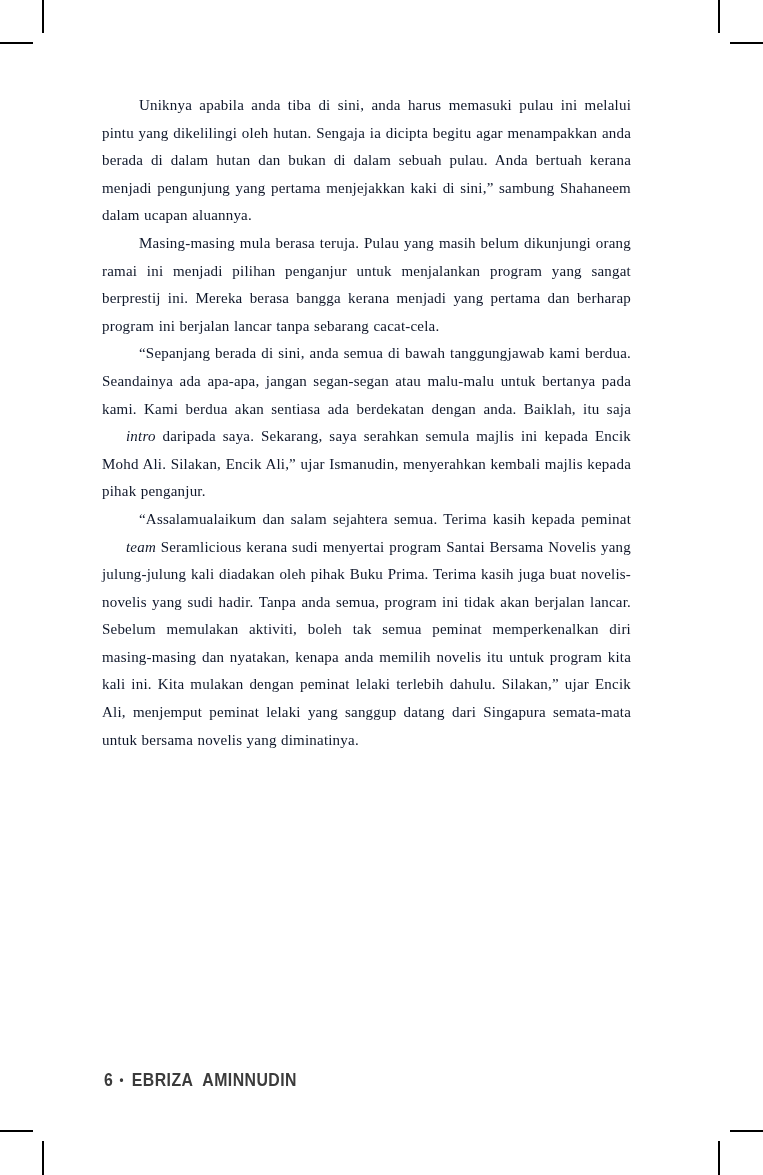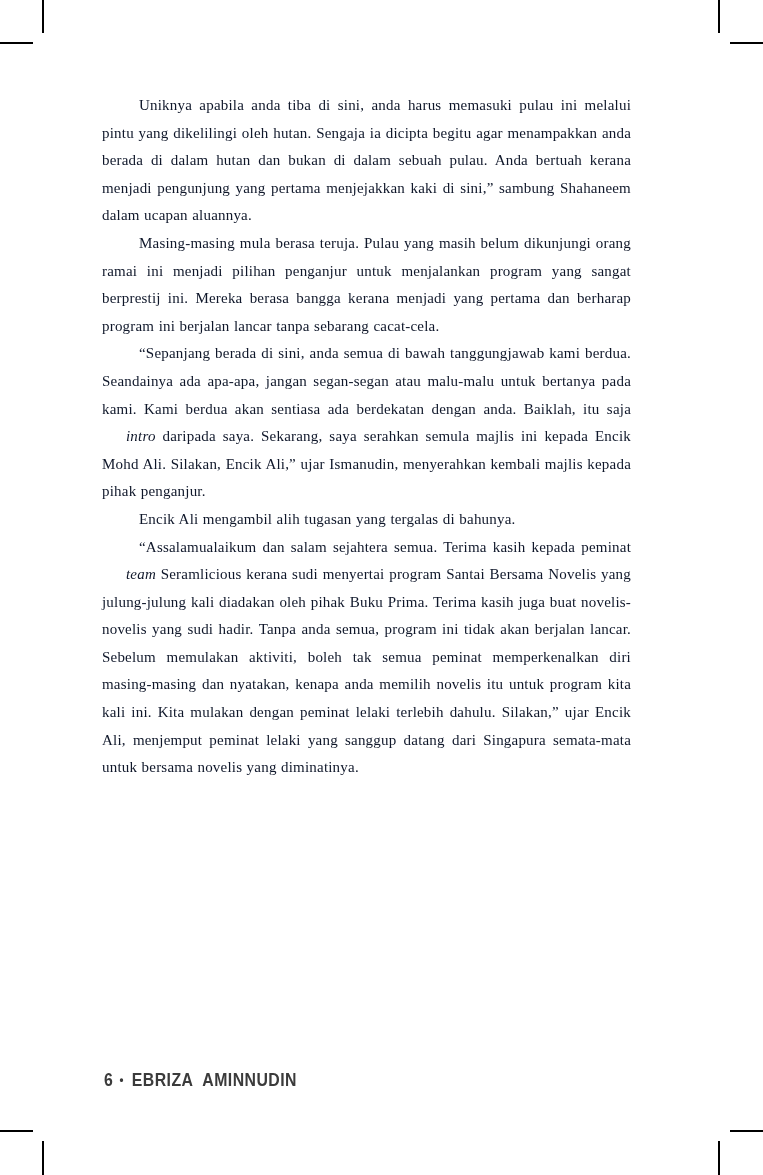--- a/index.html
+++ b/index.html
@@ -83,21 +83,20 @@
   <div class="cm cm-tr-h"></div>
   <div class="cm cm-bl-h"></div>
   <div class="cm cm-bl-v"></div>
   <div class="cm cm-br-h"></div>
   <div class="cm cm-br-v"></div>
 
   <main class="text-block" id="text-block">
       <p class="para"><span>Uniknya apabila anda tiba di sini, anda harus memasuki pulau ini melalui pintu yang dikelilingi oleh hutan. Sengaja ia dicipta begitu agar menampakkan anda berada di dalam hutan dan bukan di dalam sebuah pulau. Anda bertuah kerana menjadi pengunjung yang pertama menjejakkan kaki di sini,” sambung Shahaneem dalam ucapan aluannya.</span></p>
       <p class="para"><span>Masing-masing mula berasa teruja. Pulau yang masih belum dikunjungi orang ramai ini menjadi pilihan penganjur untuk menjalankan program yang sangat berprestij ini. Mereka berasa bangga kerana menjadi yang pertama dan berharap program ini berjalan lancar tanpa sebarang cacat-cela.</span></p>
       <p class="para"><span>“Sepanjang berada di sini, anda semua di bawah tanggungjawab kami berdua. Seandainya ada apa-apa, jangan segan-segan atau malu-malu untuk bertanya pada kami. Kami berdua akan sentiasa ada berdekatan dengan anda. Baiklah, itu saja </span><i>intro</i><span> daripada saya. Sekarang, saya serahkan semula majlis ini kepada Encik Mohd Ali. Silakan, Encik Ali,” ujar Ismanudin, menyerahkan kembali majlis kepada pihak penganjur.</span></p>
-      <p class="para"><span>Encik Ali mengambil alih tugasan yang tergalas di bahunya.</span></p>
       <p class="para"><span>“Assalamualaikum dan salam sejahtera semua. Terima kasih kepada peminat </span><i>team</i><span> Seramlicious kerana sudi menyertai program Santai Bersama Novelis yang julung-julung kali diadakan oleh pihak Buku Prima. Terima kasih juga buat novelis-novelis yang sudi hadir. Tanpa anda semua, program ini tidak akan berjalan lancar. Sebelum memulakan aktiviti, boleh tak semua peminat memperkenalkan diri masing-masing dan nyatakan, kenapa anda memilih novelis itu untuk program kita kali ini. Kita mulakan dengan peminat lelaki terlebih dahulu. Silakan,” ujar Encik Ali, menjemput peminat lelaki yang sanggup datang dari Singapura semata-mata untuk bersama novelis yang diminatinya.</span></p>
     </main>
 
   <footer class="running-footer">
     <span>6</span><span class="sep">•</span><span class="author">EBRIZA AMINNUDIN</span>
   </footer>
 
 </div>
 
 </body></html>

